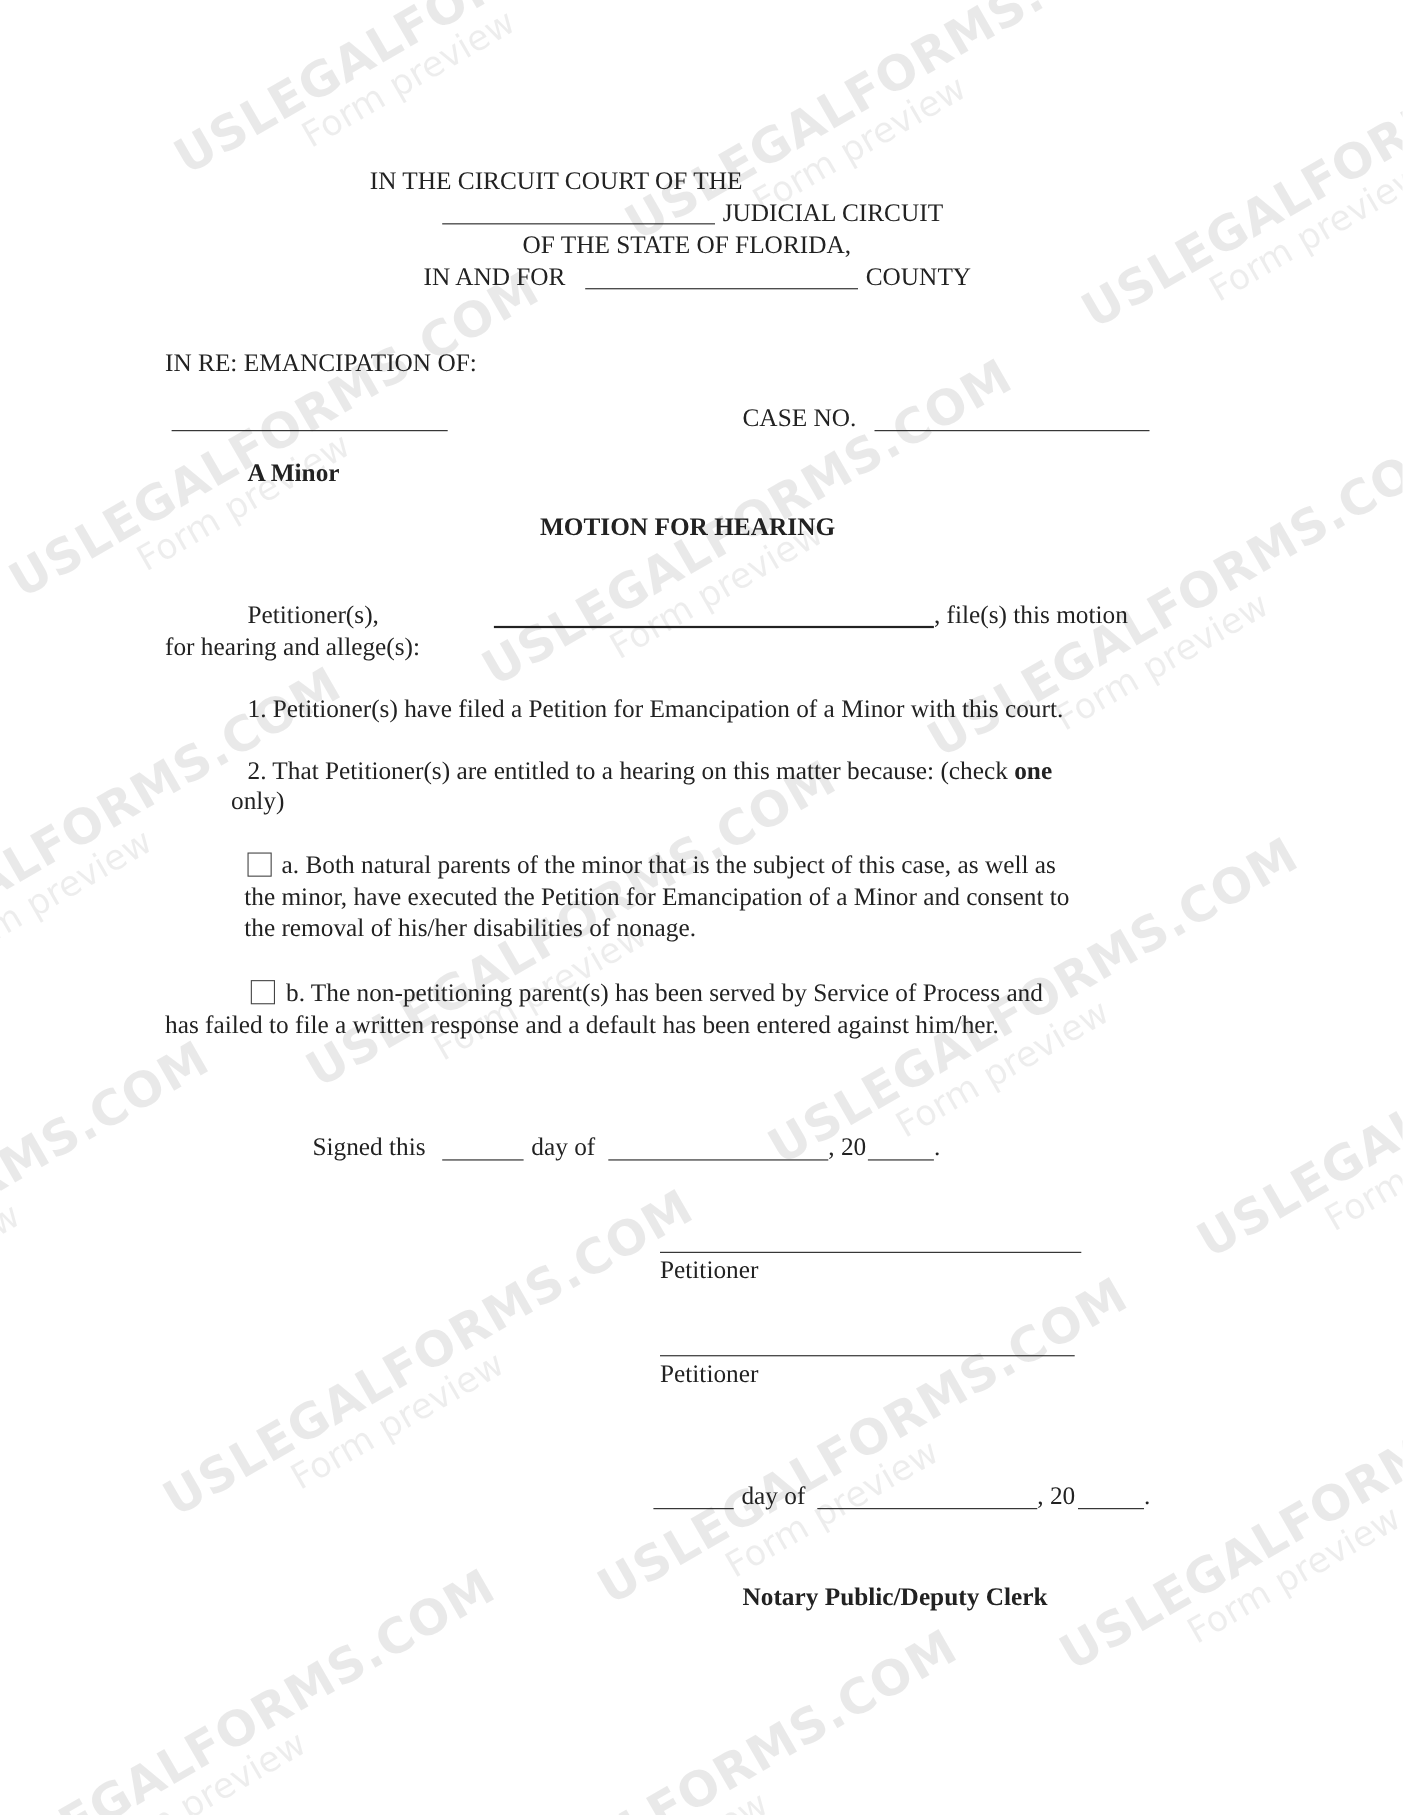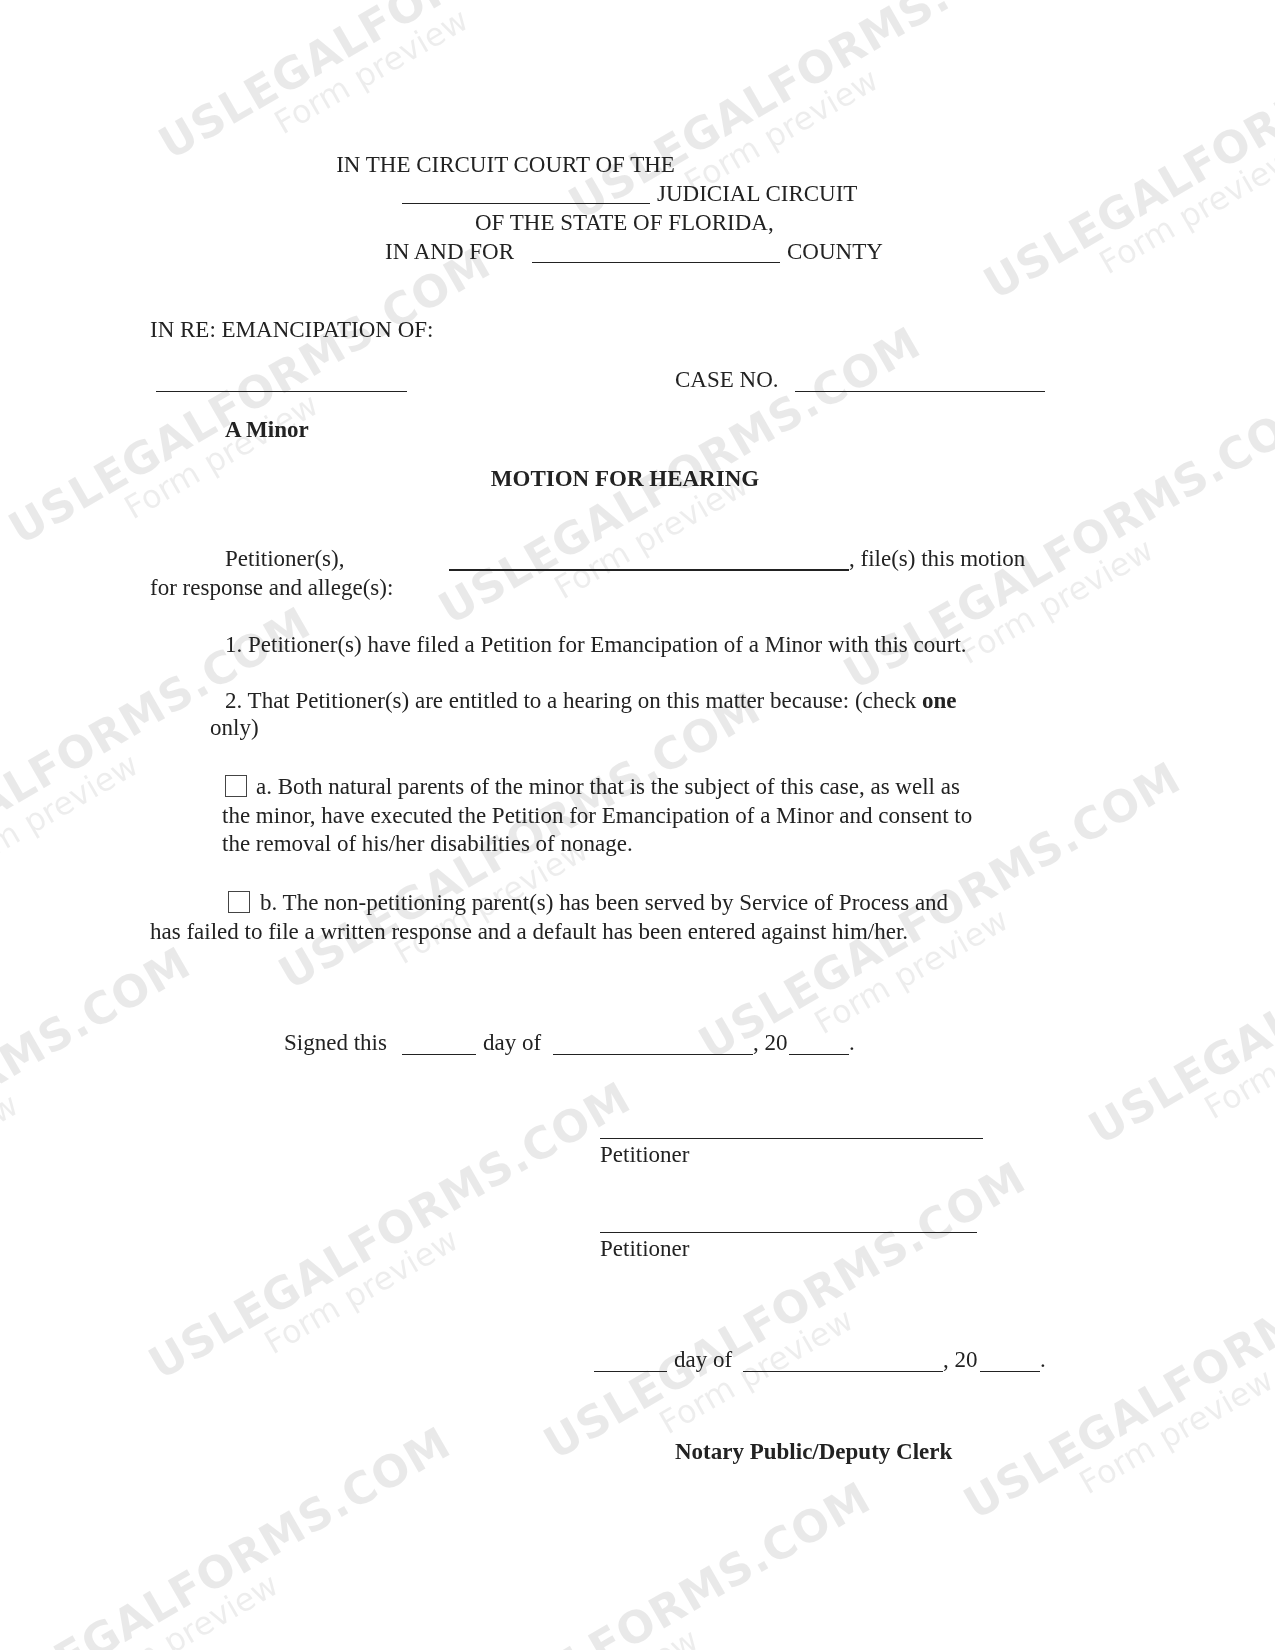--- a/index.html
+++ b/index.html
@@ -103,21 +103,21 @@
   <div class="t" style="left:675px; top:366px;">CASE NO.</div>
   <div class="line" style="left:795px; width:250px; top:391px;"></div>
 
   <div class="t" style="left:225px; top:416px;font-weight:bold;">A Minor</div>
 
   <div class="t bold center" style="left:0; width:1250px; top:465px;">MOTION FOR HEARING</div>
 
   <div class="t" style="left:225px; top:545px;font-family:Liberation Serif, serif;">Petitioner(s),</div>
   <div class="line thick" style="left:449px; width:400px; top:569px;"></div>
   <div class="t" style="left:849px; top:545px;">, file(s) this motion</div>
-  <div class="t" style="left:150px; top:574px;">for response and allege(s):</div>
+  <div class="t" style="left:150px; top:574px;">for hearing and allege(s):</div>
 
   <div class="t" style="left:225px; top:631px;">1.  Petitioner(s) have filed a Petition for Emancipation of a Minor with this court.</div>
 
   <div class="t" style="left:225px; top:687px;"><span>2.   That Petitioner(s) are entitled to a hearing on this matter because:  (check </span><span class="bold">one</span></div>
   <div class="t" style="left:210px; top:714px;">only)</div>
 
   <div class="checkbox" style="left:225px; top:775px;"></div>
   <div class="t" style="left:256px; top:773px;">a. Both natural parents of the minor that is the subject of this case, as well as</div>
   <div class="t" style="left:222px; top:802px;">the minor, have executed the Petition for Emancipation of a Minor and consent to</div>
   <div class="t" style="left:222px; top:830px;">the removal of his/her disabilities of nonage.</div>

